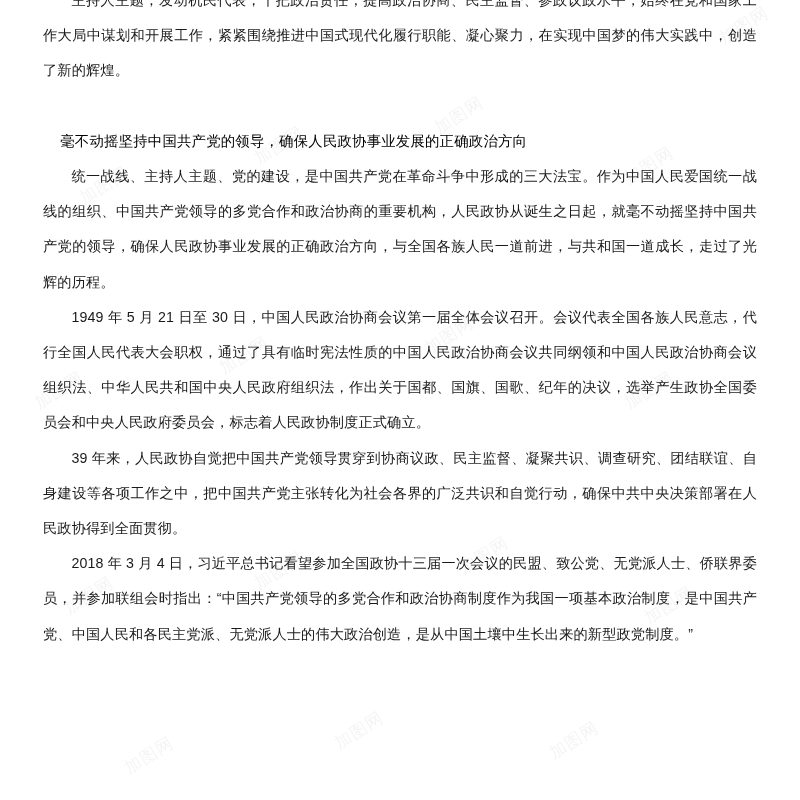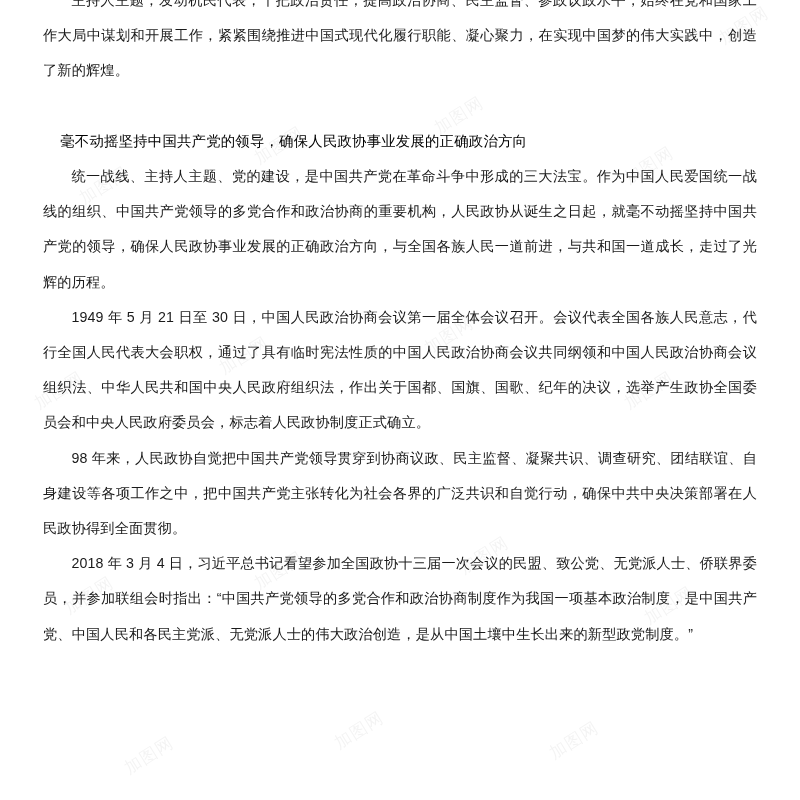--- a/index.html
+++ b/index.html
@@ -114,20 +114,20 @@
 
     <div class="spacer"></div>
 
     <p class="heading">毫不动摇坚持中国共产党的领导，确保人民政协事业发展的正确政治方向</p>
 
 
     <p class="para indent">统一战线、主持人主题、党的建设，是中国共产党在革命斗争中形成的三大法宝。作为中国人民爱国统一战线的组织、中国共产党领导的多党合作和政治协商的重要机构，人民政协从诞生之日起，就毫不动摇坚持中国共产党的领导，确保人民政协事业发展的正确政治方向，与全国各族人民一道前进，与共和国一道成长，走过了光辉的历程。</p>
 
     <p class="para indent">1949 年 5 月 21 日至 30 日，中国人民政治协商会议第一届全体会议召开。会议代表全国各族人民意志，代行全国人民代表大会职权，通过了具有临时宪法性质的中国人民政治协商会议共同纲领和中国人民政治协商会议组织法、中华人民共和国中央人民政府组织法，作出关于国都、国旗、国歌、纪年的决议，选举产生政协全国委员会和中央人民政府委员会，标志着人民政协制度正式确立。</p>
 
-    <p class="para indent">98 年来，人民政协自觉把中国共产党领导贯穿到协商议政、民主监督、凝聚共识、调查研究、团结联谊、自身建设等各项工作之中，把中国共产党主张转化为社会各界的广泛共识和自觉行动，确保中共中央决策部署在人民政协得到全面贯彻。</p>
+    <p class="para indent">39 年来，人民政协自觉把中国共产党领导贯穿到协商议政、民主监督、凝聚共识、调查研究、团结联谊、自身建设等各项工作之中，把中国共产党主张转化为社会各界的广泛共识和自觉行动，确保中共中央决策部署在人民政协得到全面贯彻。</p>
 
 
     <p class="para indent">2018 年 3 月 4 日，习近平总书记看望参加全国政协十三届一次会议的民盟、致公党、无党派人士、侨联界委员，并参加联组会时指出：“中国共产党领导的多党合作和政治协商制度作为我国一项基本政治制度，是中国共产党、中国人民和各民主党派、无党派人士的伟大政治创造，是从中国土壤中生长出来的新型政党制度。”</p>
 
   </div>
 
 </div>
 
 </body></html>

